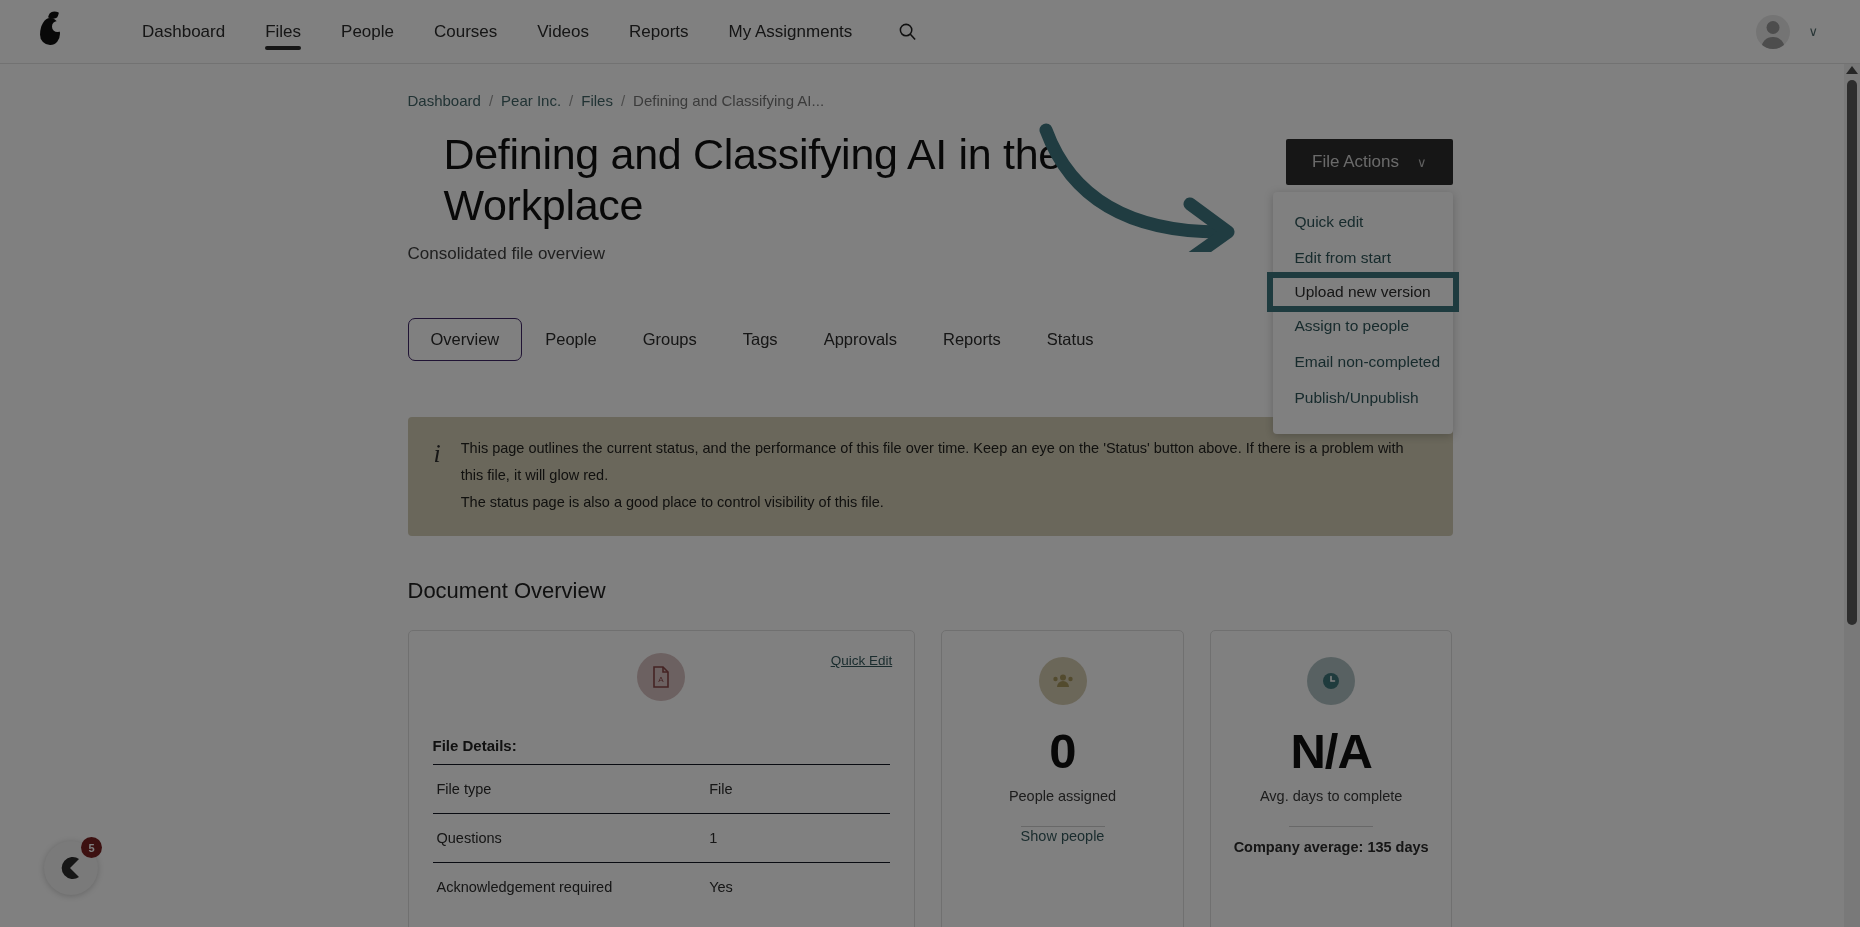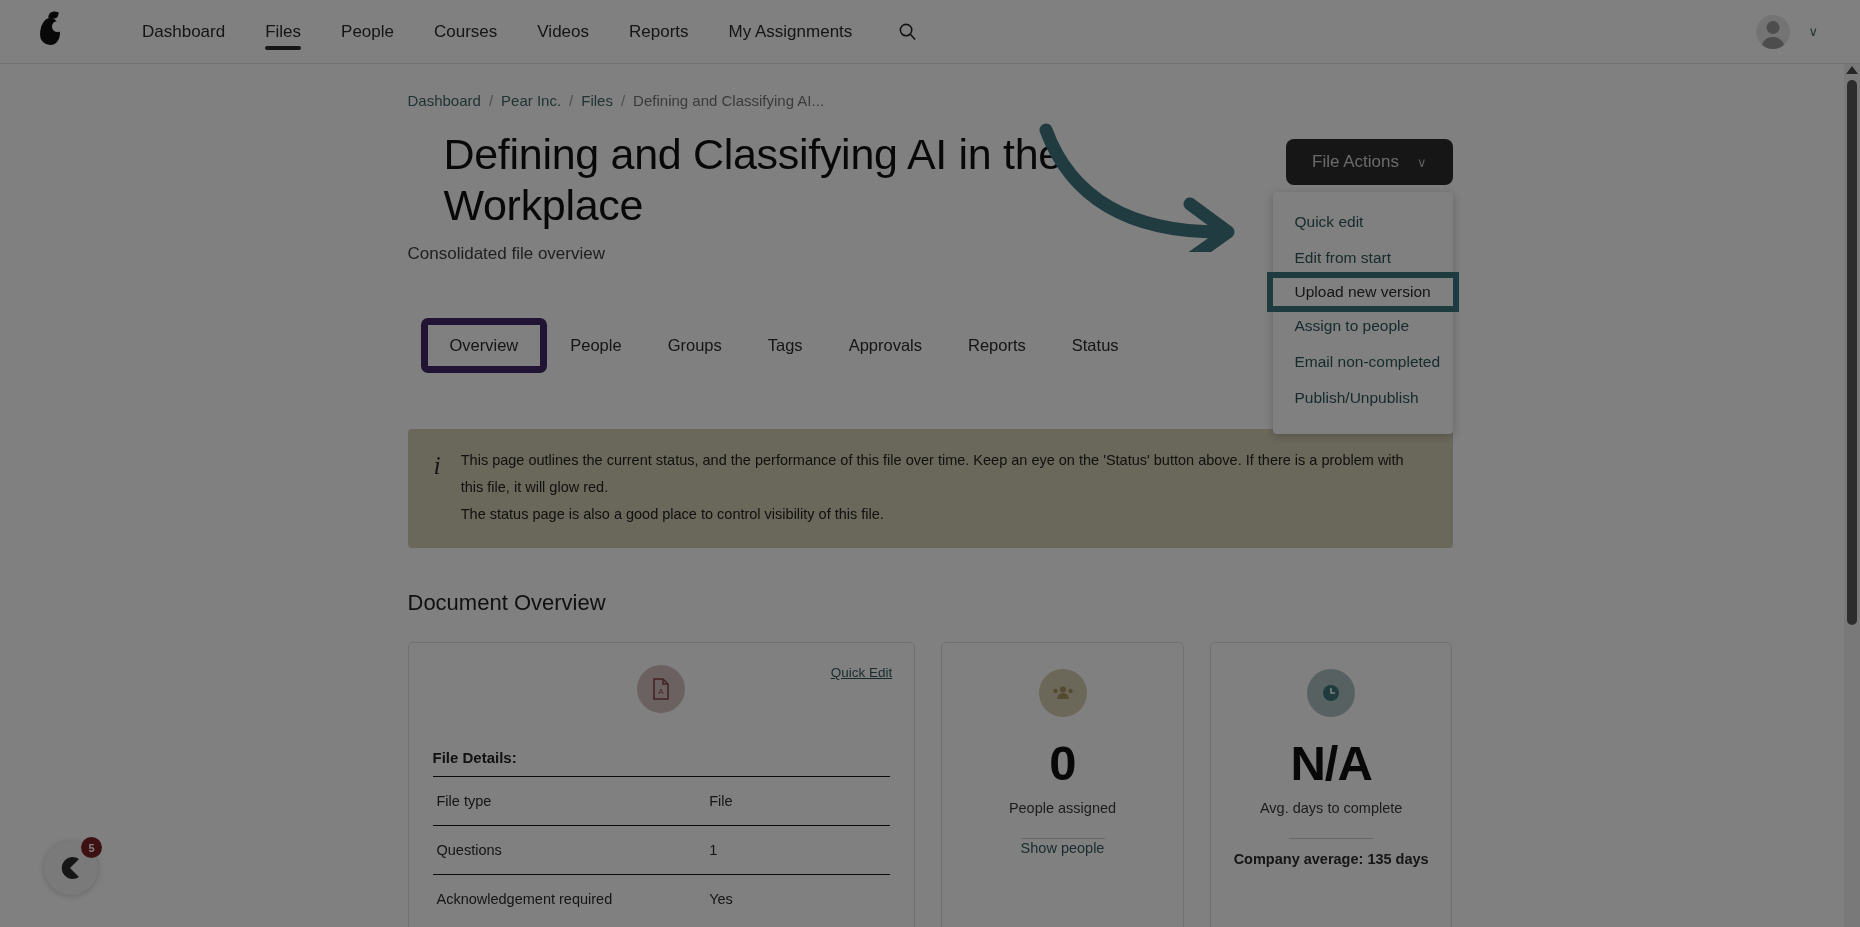--- a/index.html
+++ b/index.html
@@ -101,21 +101,21 @@
   .page-title {
     font-size: 43px; line-height: 1.18; font-weight: 400;
     color: #111; margin-top: 20px; max-width: 800px; letter-spacing: -0.3px; margin-left: 36px;
   }
   .page-sub { font-size: 17px; color: #3f3f3f; margin-top: 14px; }
 
   
   .file-actions-btn {
     position: absolute; right: 0; top: 75px;
     background: #2b2b2b; color: #d4d4d4;
-    border-radius: 8px; padding: 0 26px; height: 46px;
+    border-radius: 2px; padding: 0 26px; height: 46px;
     display:flex; align-items:center; gap: 18px;
     font-size: 17px; cursor: pointer; border: none;
   }
   .fa-chev { font-size: 13px; color: #bdbdbd; }
 
   .dropdown {
     position:absolute; right: 0; top: 128px; width: 180px;
     background: #ffffff; border-radius: 4px;
     box-shadow: 0 2px 10px rgba(0,0,0,.22);
     padding: 12px 0 18px 0; z-index: 5;
@@ -133,21 +133,21 @@
 
   
   .arrow-svg { position:absolute; left: 630px; top: 58px; z-index: 6; pointer-events:none;}
 
   
   .tabs { display:flex; align-items:center; gap: 0; margin-top: 54px; }
   .tab {
     font-size: 16.5px; color: #2b2b2b; padding: 11px 22px;
     cursor:pointer; border-radius: 7px; border: 1px solid transparent;
   }
-  .tab.active { border: 7px solid #4c1d95; margin-left: 13px; }
+  .tab.active { border: 1px solid #4c1d95; }
 
   
   .banner {
     margin-top: 56px; background: #d9cfa3; border-radius: 4px;
     display:flex; gap: 20px; padding: 18px 26px 20px 26px;
   }
   .banner-i {
     font-family: "Liberation Serif", serif; font-style: italic;
     font-size: 26px; color: #2b2b2b; line-height: 1; padding-top: 6px;
   }

